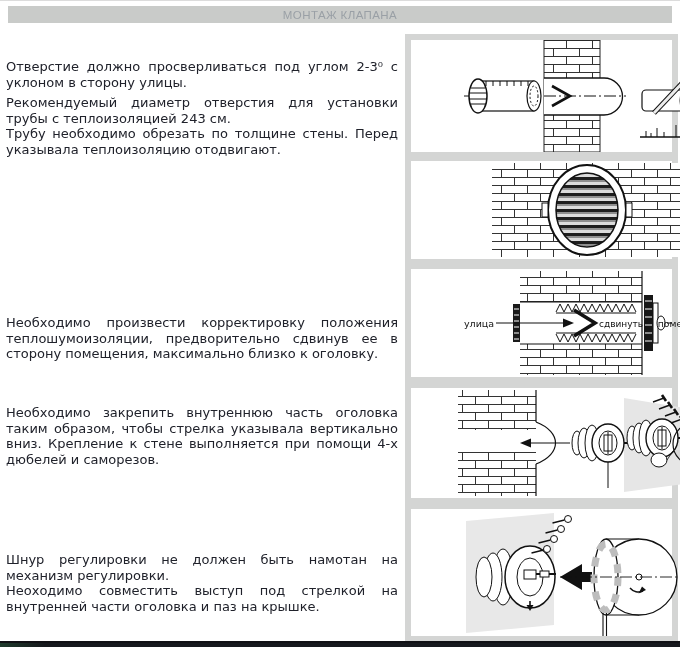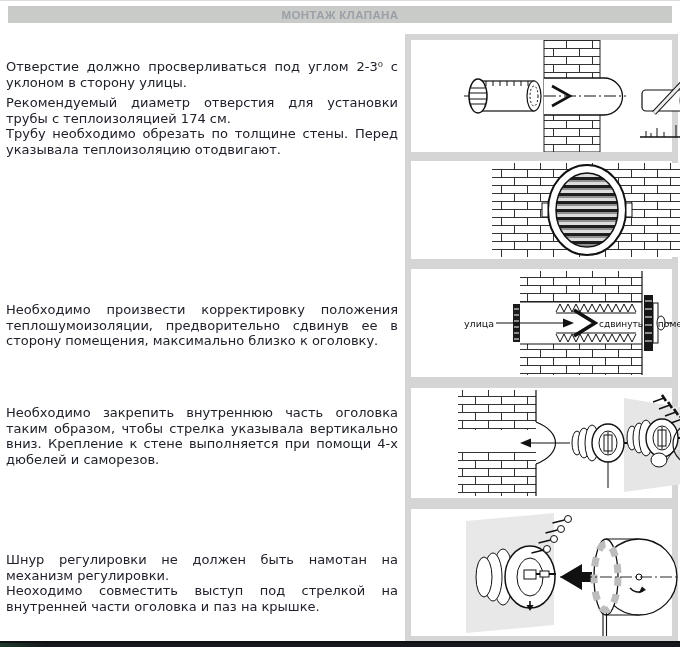--- a/index.html
+++ b/index.html
@@ -1,26 +1,26 @@
 <!DOCTYPE html>
 <html><head>
 <meta charset="utf-8">
 <style>
   html,body{margin:0;padding:0;background:#fff;}
   .page{position:relative;width:680px;height:647px;background:#ffffff;overflow:hidden;
         font-family:"DejaVu Sans","Liberation Sans",sans-serif;border-top:1px solid #dcdcdc;}
   .header{position:absolute;left:8px;top:5px;width:664px;height:17px;background:#c9cbc9;
           display:flex;align-items:center;justify-content:center;}
-  .header span{font-family:"Liberation Sans",sans-serif;font-weight:bold;font-size:11.5px;
+  .header span{font-family:"Liberation Sans",sans-serif;font-weight:normal;font-size:11.5px;
           color:#9aa0a6;letter-spacing:.4px;}
   .tblock{position:absolute;left:6px;width:392px;color:#20222b;font-size:13px;
           line-height:15.5px;text-align:justify;}
   .tblock p{margin:0;}
   .tblock p.sp{margin-bottom:5px;}
-  #b1{top:58px;} #b2{top:189px;} #b3{top:301px;} #b4{top:404px;} #b5{top:551px;}
+  #b1{top:58px;} #b2{top:189px;} #b3{top:314px;} #b4{top:404px;} #b5{top:551px;}
   .figcol{position:absolute;left:405px;top:33px;width:273px;background:#d4d5d4;
           padding:6px;box-sizing:border-box;}
   .panel{background:#ffffff;font-size:0;padding-left:45px;}
   .p1{margin-bottom:9px;} .p2{margin-bottom:10px;} .p3{margin-bottom:11px;} .p4{margin-bottom:11px;}
   svg text{font-family:"DejaVu Sans","Liberation Sans",sans-serif;fill:#111;}
   .rule{position:absolute;left:0;top:640px;width:680px;height:2px;background:#101014;}
   .bstrip{position:absolute;left:0;bottom:0;width:680px;height:5px;
           background:linear-gradient(90deg,#1e3a2b 0px,#16181d 45px,#16181d 100%);}
 </style>
 </head>
@@ -41,21 +41,21 @@
       </pattern>
     </defs>
   </svg>
 
   <div class="header">
     <span>МОНТАЖ КЛАПАНА</span>
   </div>
 
   <div class="tblock" id="b1">
     <p class="sp">Отверстие должно просверливаться под углом 2-3⁰ с уклоном в сторону улицы.</p>
-    <p>Рекомендуемый диаметр отверстия для установки трубы с теплоизоляцией 174 см.</p>
+    <p>Рекомендуемый диаметр отверстия для установки трубы с теплоизоляцией 243 см.</p>
     <p>Трубу необходимо обрезать по толщине стены. Перед указывала теплоизоляцию отодвигают.</p>
   </div>
   <div class="tblock" id="b3">
     <p>Необходимо произвести корректировку положения теплошумоизоляции, предворительно сдвинув ее в сторону помещения, максимально близко к оголовку.</p>
   </div>
   <div class="tblock" id="b4">
     <p>Необходимо закрепить внутреннюю часть оголовка таким образом, чтобы стрелка указывала вертикально вниз. Крепление к стене выполняется при помощи 4-х дюбелей и саморезов.</p>
   </div>
   <div class="tblock" id="b5">
     <p>Шнур регулировки не должен быть намотан на механизм регулировки.</p>

